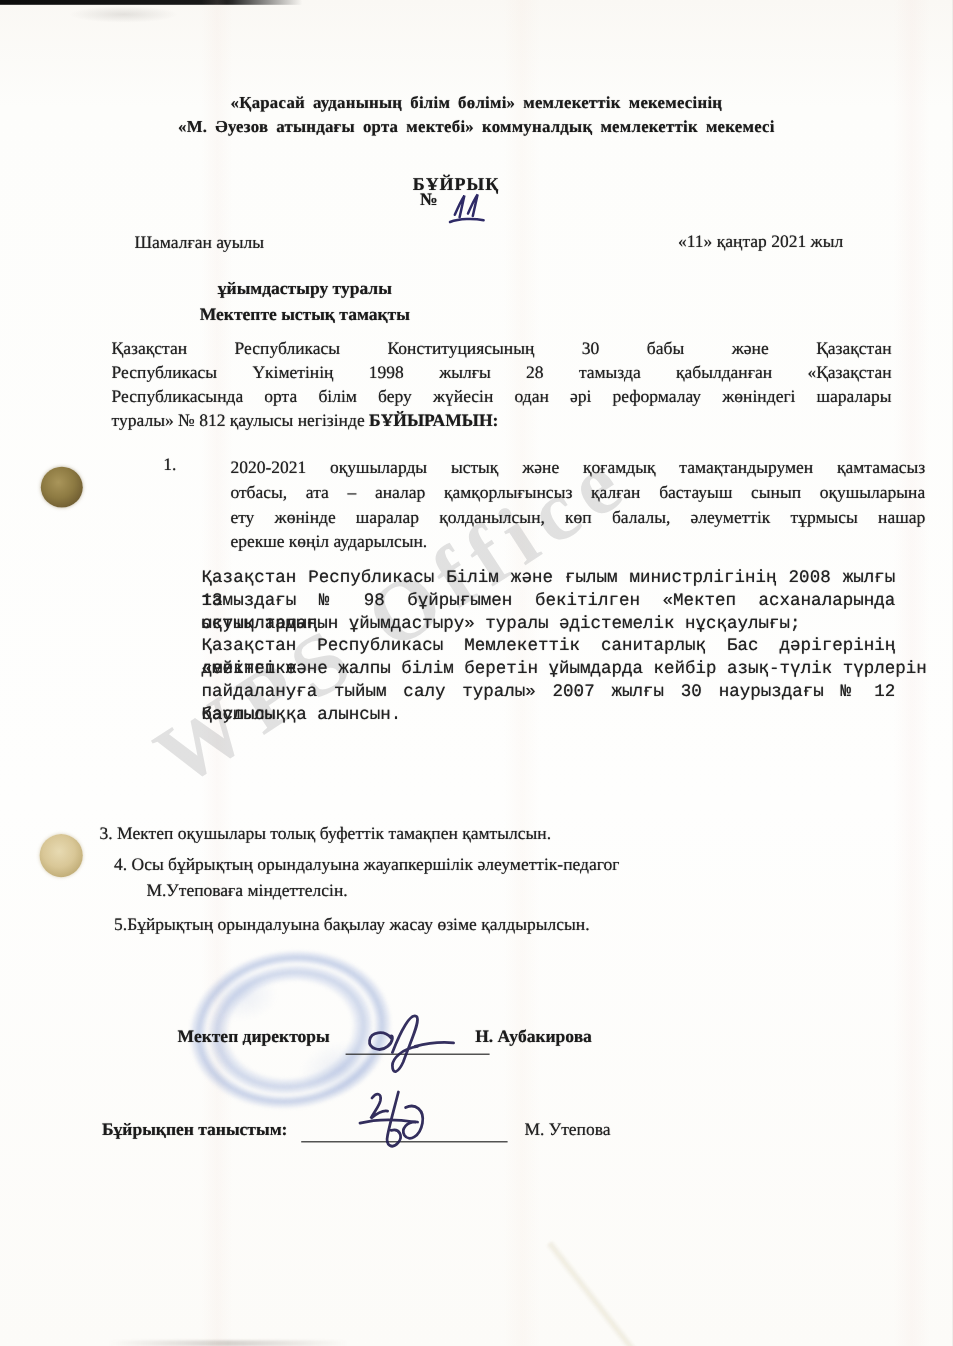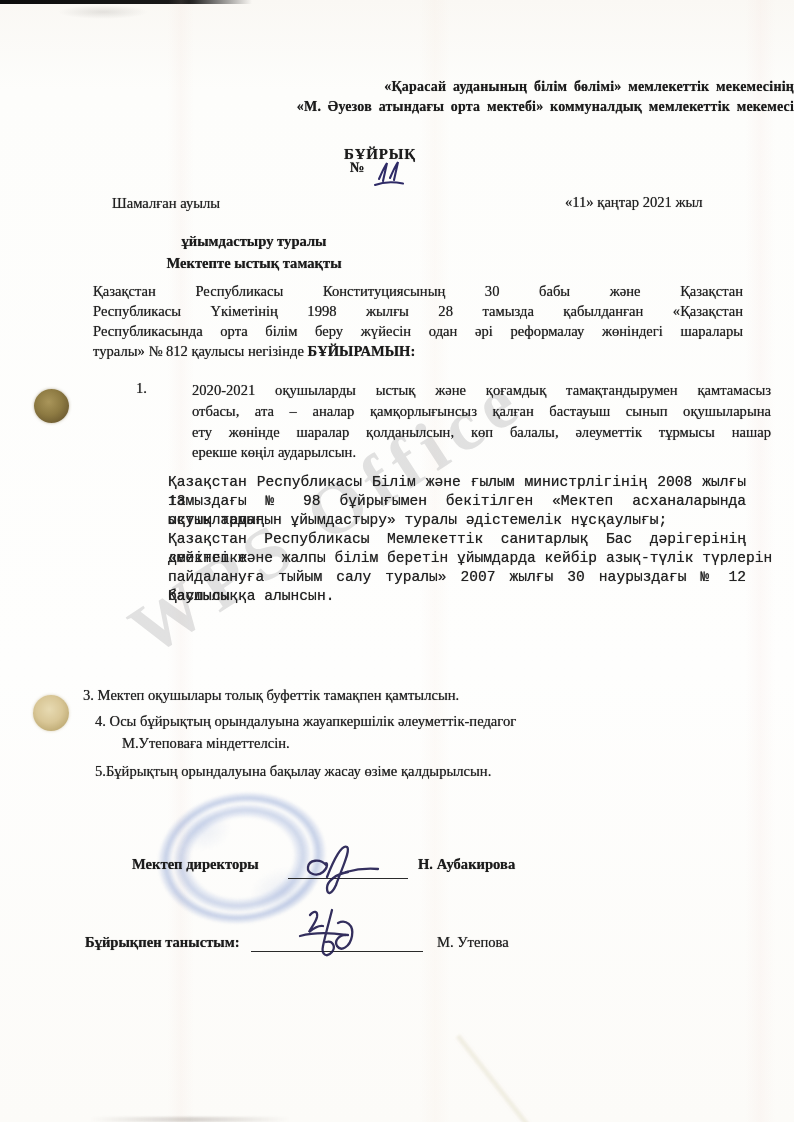--- a/index.html
+++ b/index.html
@@ -16,43 +16,43 @@
   .abs{position:absolute;}
   .t{
     font-size:14.6px;
     color:#222;
     text-shadow:0 0 0.7px rgba(35,35,35,0.75);
     white-space:nowrap;
   }
   .b{font-weight:bold;color:#1b1b1b;}
   .line{display:block;white-space:nowrap;}
   .j{text-align:justify;text-align-last:justify;white-space:normal;}
-  .header{left:0;top:77px;width:794px;text-align:right;line-height:19.5px;}
+  .header{left:0;top:77px;width:794px;text-align:center;line-height:19.5px;}
   .header .t{font-size:14px;word-spacing:3px;letter-spacing:.2px;}
   .order-title{left:0;top:145px;width:794px;text-align:center;transform:translateX(-17px);}
   .order-title .t{font-size:15px;letter-spacing:.8px;}
   .order-no{left:350px;top:159px;display:flex;align-items:flex-start;gap:5px;}
   .place{left:112px;top:195px;}
   .date{left:565px;top:194px;}
   .subject{left:150px;top:231px;width:208px;text-align:center;line-height:21.5px;}
   .preamble{left:93px;top:281px;width:650px;line-height:20px;}
   .preamble .line{height:20px;}
   .item1-num{left:136px;top:380px;}
   .item1{left:160px;top:380px;width:579px;line-height:20.8px;margin-left:32px;}
   .item1 .line{height:20.8px;}
   .refblock{left:168px;top:473px;width:578px;line-height:19px;font-family:Liberation Mono, monospace;}
   .refblock .line{height:19px;}
   .item2{left:95px;top:643px;}
   .item3{left:83px;top:687px;}
   .item4{left:95px;top:711px;line-height:21.5px;}
   .item4 .l2{padding-left:27px;}
   .item5{left:95px;top:763px;}
-  .sig-label1{left:132px;top:856px;}
+  .sig-label1{left:148px;top:856px;}
   .sig-line1{left:288px;top:850px;width:120px;height:28px;border-bottom:1.6px solid #2a2a2a;}
-  .sig-name1{left:418px;top:856px;}
+  .sig-name1{left:396px;top:856px;}
   .sig-label2{left:85px;top:934px;}
   .sig-line2{left:251px;top:926px;width:172px;height:25px;border-bottom:1.6px solid #2a2a2a;}
   .sig-name2{left:437px;top:934px;}
   .ink1{left:300px;top:840px;width:96px;height:58px;}
   .ink2{left:288px;top:905px;width:100px;height:58px;}
   
   .stamp{
     left:157px;top:792px;width:170px;height:132px;border-radius:50%;
     background:
       radial-gradient(closest-side, rgba(0,0,0,0) 60%, rgba(128,152,208,0.38) 72%, rgba(128,152,208,0.14) 79%, rgba(0,0,0,0) 82%),

